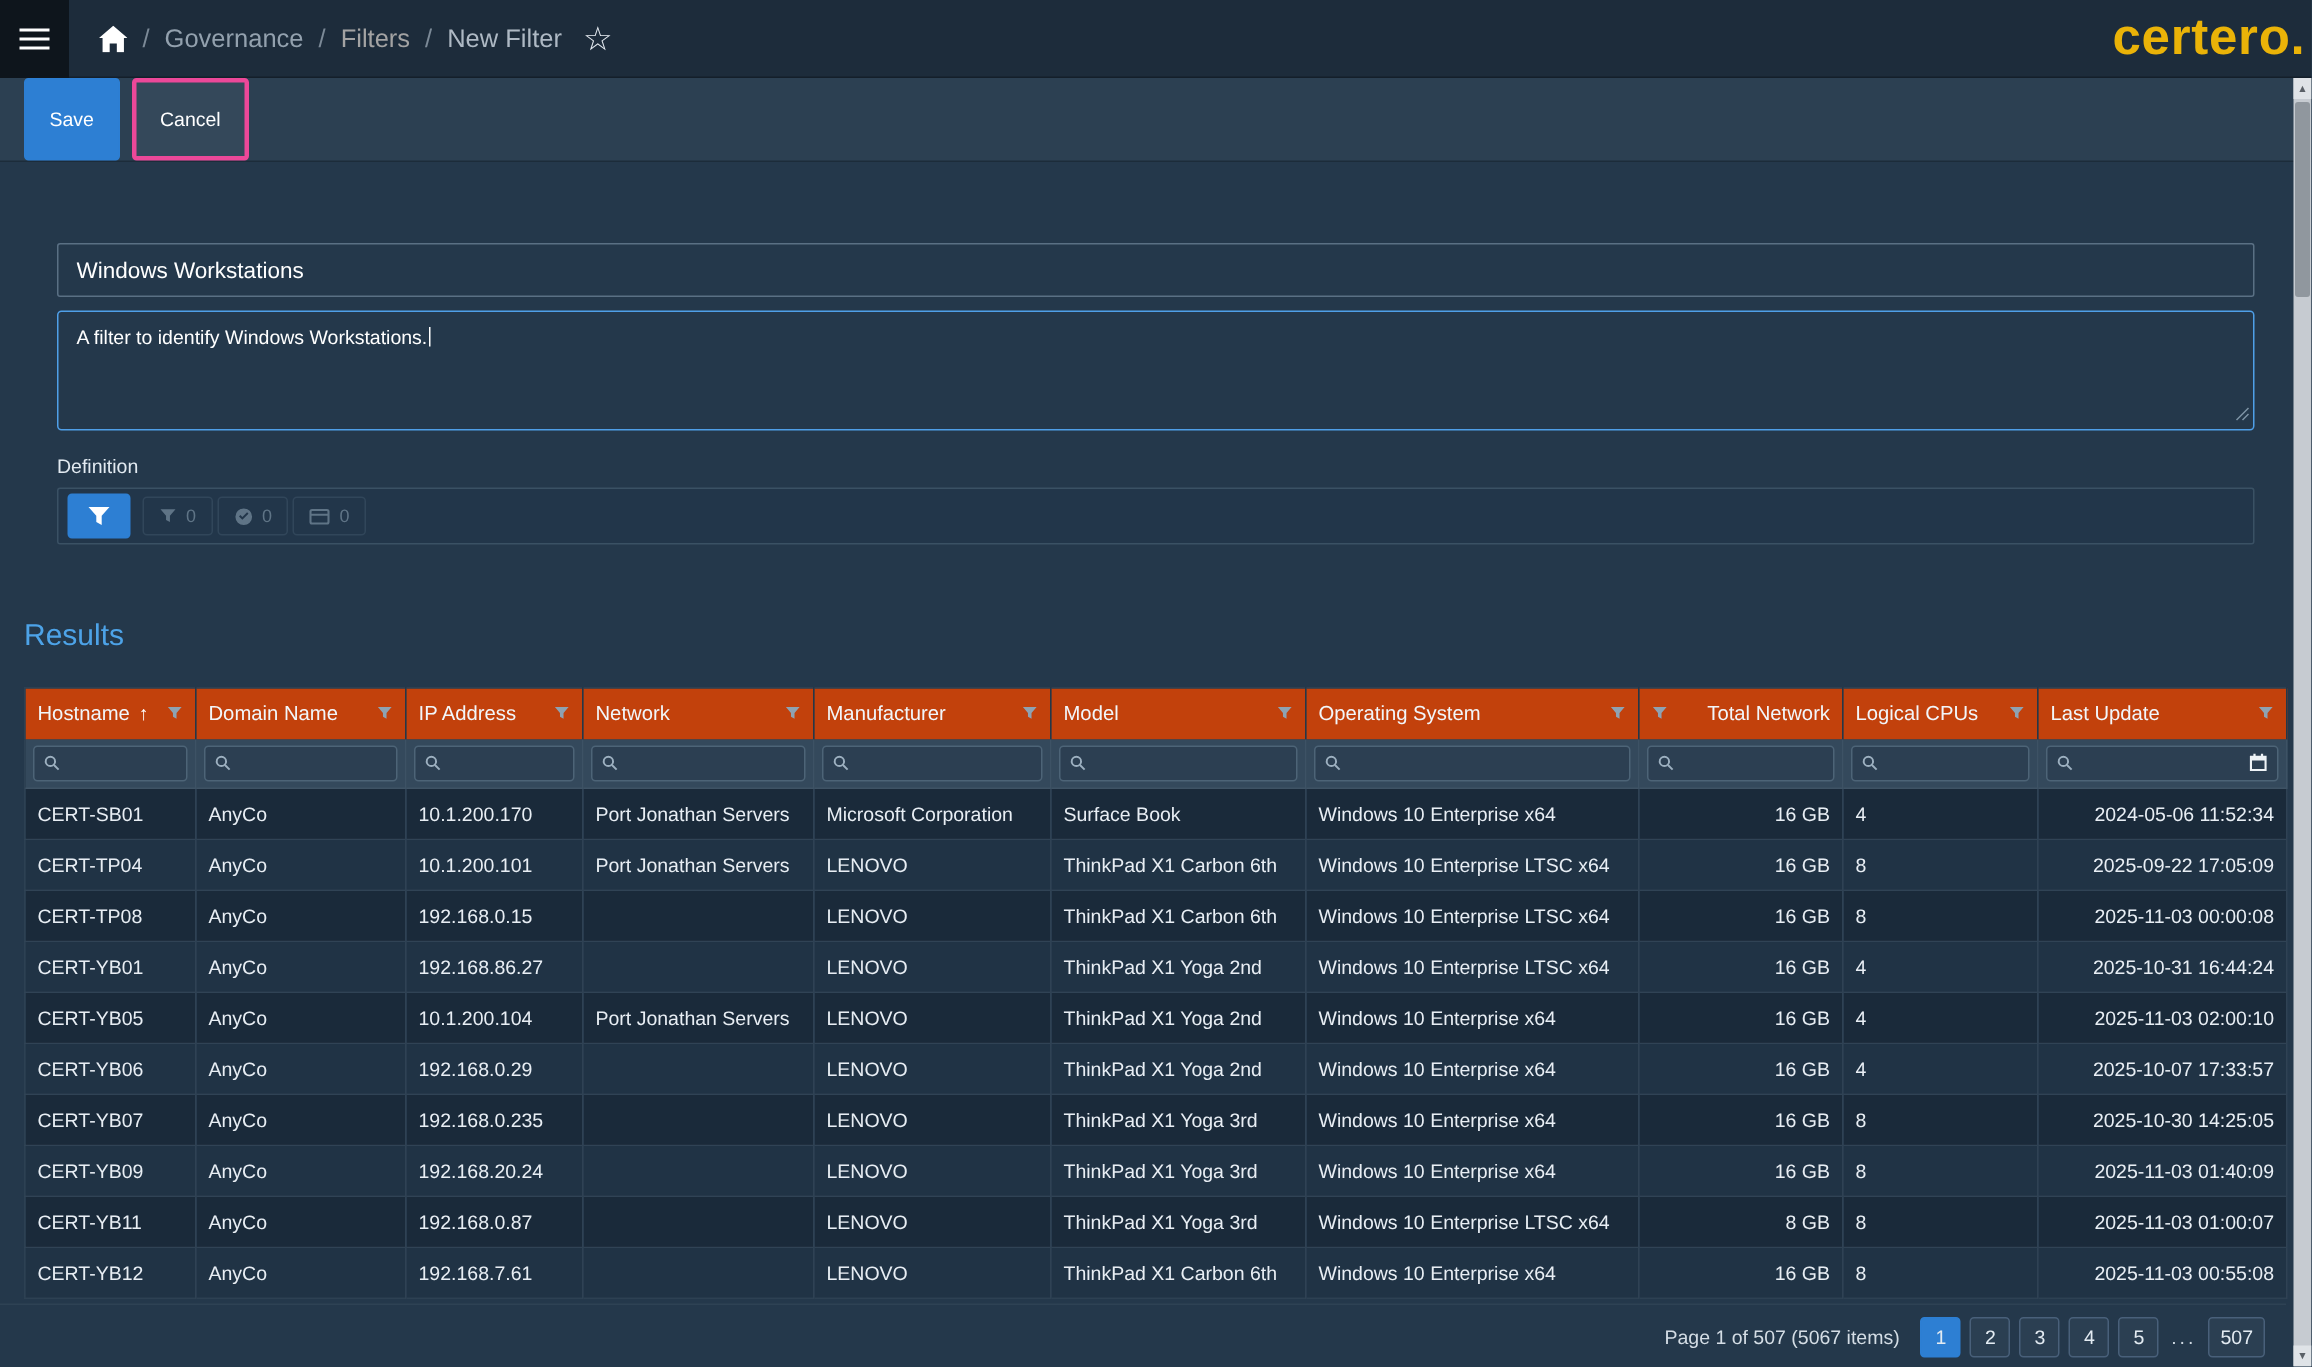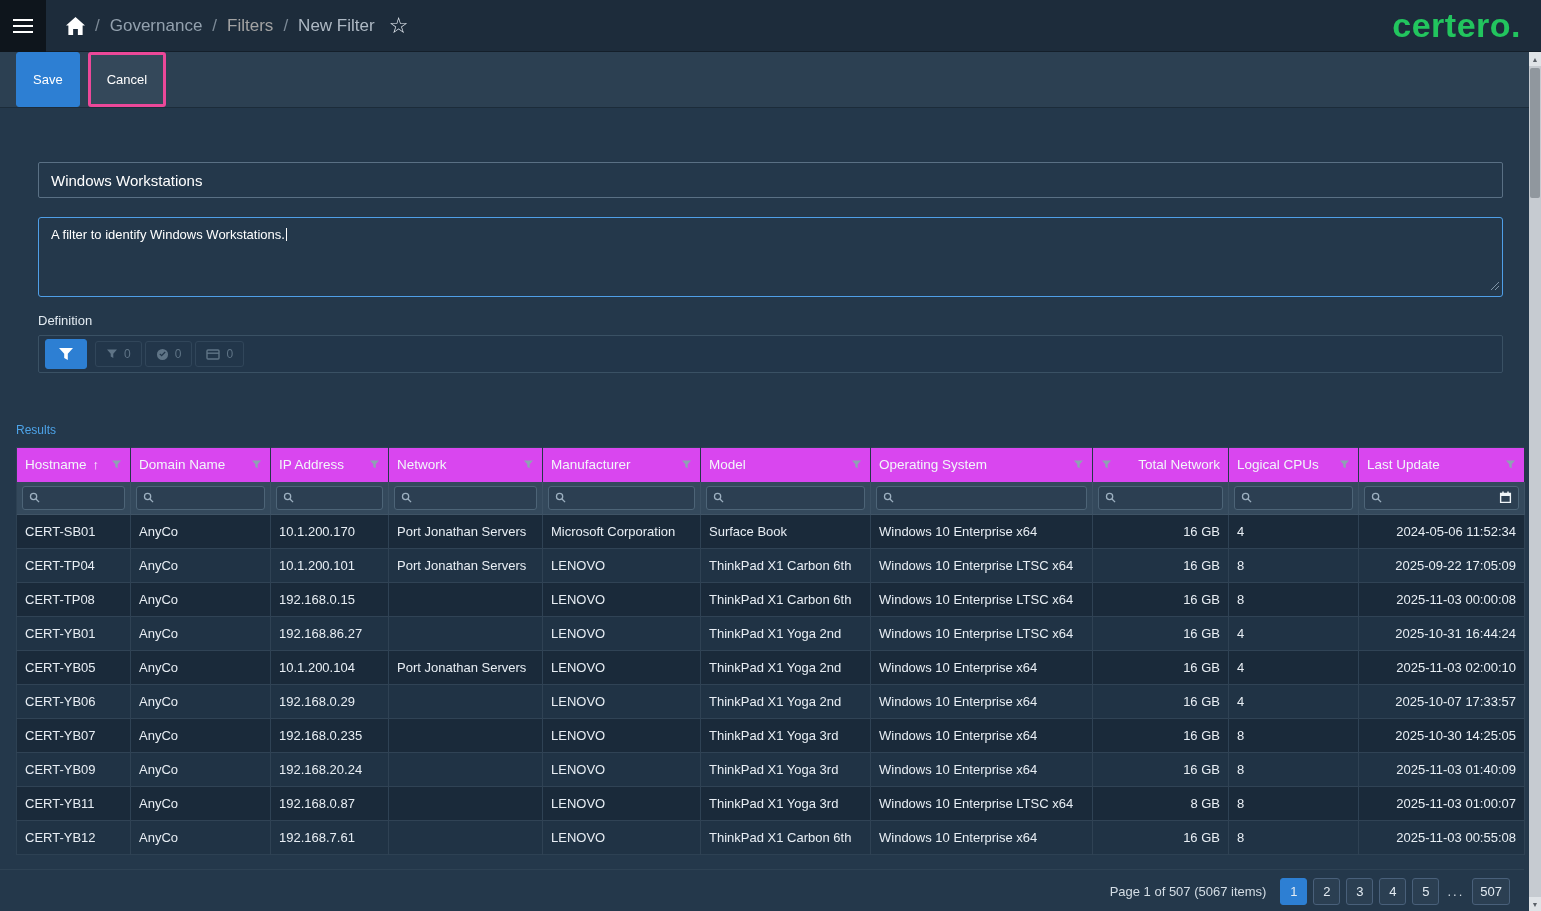--- a/index.html
+++ b/index.html
@@ -16,55 +16,55 @@
   .topbar { height:52px; background:#1d2c3b; display:flex; align-items:center; border-bottom:1px solid #141f2a; }
   .hamburger { width:46px; height:52px; background:#0e151c; display:flex; flex-direction:column; justify-content:center; align-items:center; gap:4px; cursor:pointer; }
   .hamburger span { display:block; width:20px; height:2px; background:#fff; }
   .breadcrumb { display:flex; align-items:center; gap:10px; margin-left:20px; font-size:17px; }
   .home-icon { color:#fff; display:flex; cursor:pointer; }
   .crumb-sep { color:#7c8a97; }
   .crumb-1 { color:#93a1ae; cursor:pointer; }
   .crumb-2 { color:#a3a3a3; cursor:pointer; }
   .crumb-3 { color:#aeb9c4; }
   .star-icon { font-size:22px; color:#e8eef4; margin-left:4px; cursor:pointer; line-height:1; }
-  .logo { margin-left:auto; margin-right:20px; font-size:34px; font-weight:bold; color:#22c55e; letter-spacing:.5px; }
+  .logo { margin-left:auto; margin-right:4px; font-size:34px; font-weight:bold; color:#eab308; letter-spacing:.5px; }
 
   
   .actionbar { height:56px; background:#2c4052; display:flex; gap:8px; padding:0 16px; border-bottom:1px solid #1c2c3a; }
   .btn { font-family:inherit; font-size:13px; padding:7px 16px; border-radius:3px; cursor:pointer; color:#fff; }
   .btn-save { background:#2d7fd3; border:1px solid #2d7fd3; }
   .btn-cancel { background:#34485a; border:3px solid #ec4899; }
 
   
   .main { padding:0 16px; }
   .form-area { padding:12px 22px; }
   .name-input {
     margin-top:42px; width:100%; height:36px; background:transparent;
     border:1px solid #5a7084; border-radius:2px; color:#fff; font-size:15px;
     padding:0 12px; font-family:inherit; outline:none; display:block;
   }
   .desc-box {
-    margin-top:19px; height:80px; border:1px solid #4f9fe8; border-radius:3px;
+    margin-top:9px; height:80px; border:1px solid #4f9fe8; border-radius:3px;
     padding:9px 12px; font-size:13px; position:relative; color:#fff; cursor:text;
   }
   .caret { display:inline-block; width:1px; height:13px; background:#fff; vertical-align:-2px; margin-left:1px; }
   .grip { position:absolute; right:2px; bottom:2px; color:#7e93a5; cursor:nwse-resize; }
   .def-label { margin-top:16px; font-size:13px; color:#e2eaf1; }
   .def-toolbar {
     margin-top:7px; border:1px solid #3a5164; border-radius:2px; height:38px;
     display:flex; align-items:center; padding:0 4px; background:#22364a;
   }
   .def-filter-btn { width:42px; height:30px; background:#2d7fd3; border:1px solid #2d7fd3; border-radius:3px; display:flex; align-items:center; justify-content:center; color:#fff; cursor:pointer; margin-left:2px; }
   .def-count-group { display:flex; gap:3px; margin-left:8px; }
   .def-count-btn { display:flex; align-items:center; gap:6px; padding:5px 10px; border:1px solid #31465a; border-radius:3px; color:#5f7486; background:transparent; font-size:12px; font-family:inherit; cursor:pointer; }
 
   
-  .results-title { margin:38px 0 10px; color:#4da3e8; font-size:12px; }
+  .results-title { margin:38px 0 22px; color:#4da3e8; font-size:20px; }
   table { border-collapse:collapse; table-layout:fixed; width:100%; font-size:13px; border:1px solid #2d4153; }
-  thead tr.head th { background:#d946ef; height:34px; font-weight:normal; color:#f2f6fa; border-right:1px solid #243748; padding:0 8px; text-align:left; font-size:13.5px; cursor:pointer; }
+  thead tr.head th { background:#c2410c; height:34px; font-weight:normal; color:#f2f6fa; border-right:1px solid #243748; padding:0 8px; text-align:left; font-size:13.5px; cursor:pointer; }
   .th-in { display:flex; align-items:center; gap:6px; }
   .sp { flex:1; }
   .funnel { color:#8ea2b2; display:flex; flex-shrink:0; cursor:pointer; }
   .sort { color:#fff; font-size:13px; }
   thead tr.filters th { background:#34495c; height:33px; padding:0 5px; border-right:1px solid #3d5265; }
   .search { display:flex; align-items:center; background:#2c3f52; border:1px solid #4d6477; border-radius:3px; height:24px; padding:0 6px; gap:5px; }
   .search input { background:transparent; border:0; outline:0; color:#e8eef4; font-size:12px; width:100%; min-width:0; font-family:inherit; }
   .mag { color:#9db0c0; display:flex; flex-shrink:0; }
   .cal { color:#eef3f7; display:flex; flex-shrink:0; margin-left:auto; cursor:pointer; }
   tbody td { height:34px; padding:0 8px; border-right:1px solid rgba(255,255,255,.05); border-top:1px solid rgba(255,255,255,.06); white-space:nowrap; overflow:hidden; }

